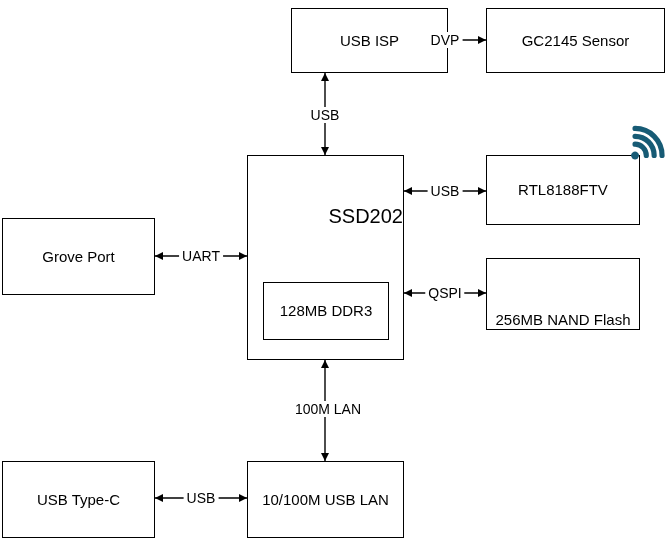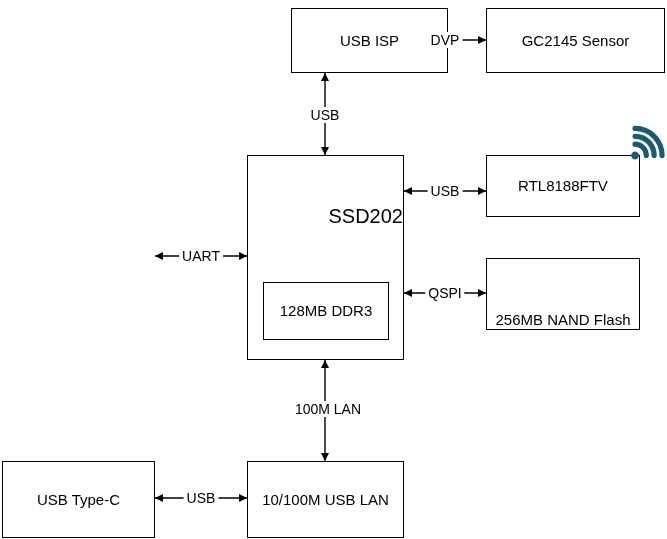--- a/index.html
+++ b/index.html
@@ -26,21 +26,21 @@
   }
   
   .n-usb-isp   { left: 247px; top: 8px;   width: 157px; height: 65px; margin-left: 44px; }
   .n-gc2145    { left: 486px; top: 8px;   width: 179px; height: 65px; }
   .n-ssd202    { left: 247px; top: 155px; width: 157px; height: 205px; display: block; }
   .n-ssd202 .ssd-label {
     position: absolute; left: 7px; right: 0; top: 48px;
     text-align: right; font-size: 20px;
   }
   .n-ddr3      { left: 15px;  top: 126px; width: 126px; height: 58px; }
-  .n-rtl8188   { left: 486px; top: 155px; width: 154px; height: 62px; }
+  .n-rtl8188   { left: 486px; top: 155px; width: 154px; height: 70px; }
   .n-nand      { left: 486px; top: 258px; width: 154px; height: 72px; align-items: flex-end; }
   .n-grove     { left: 2px;   top: 218px; width: 153px; height: 77px; }
   .n-usb-lan   { left: 247px; top: 461px; width: 157px; height: 77px; }
   .n-usb-typec { left: 2px;   top: 461px; width: 153px; height: 77px; }
 
   svg.connectors { position: absolute; left: 0; top: 0; pointer-events: none; }
   svg.connectors line { stroke: #000000; stroke-width: 1.4; }
 
   .edge-label {
     position: absolute;
@@ -100,20 +100,23 @@
   </div>
 
   <div class="node n-rtl8188">
     <span>RTL8188FTV</span>
   </div>
 
   <div class="node n-nand">
     <span>256MB NAND Flash</span>
   </div>
 
+  <div class="node n-grove">
+    <span>Grove Port</span>
+  </div>
 
   <div class="node n-usb-lan">
     <span>10/100M USB LAN</span>
   </div>
 
   <div class="node n-usb-typec">
     <span>USB Type-C</span>
   </div>
 
   <div class="edge-label l-dvp">DVP</div>

